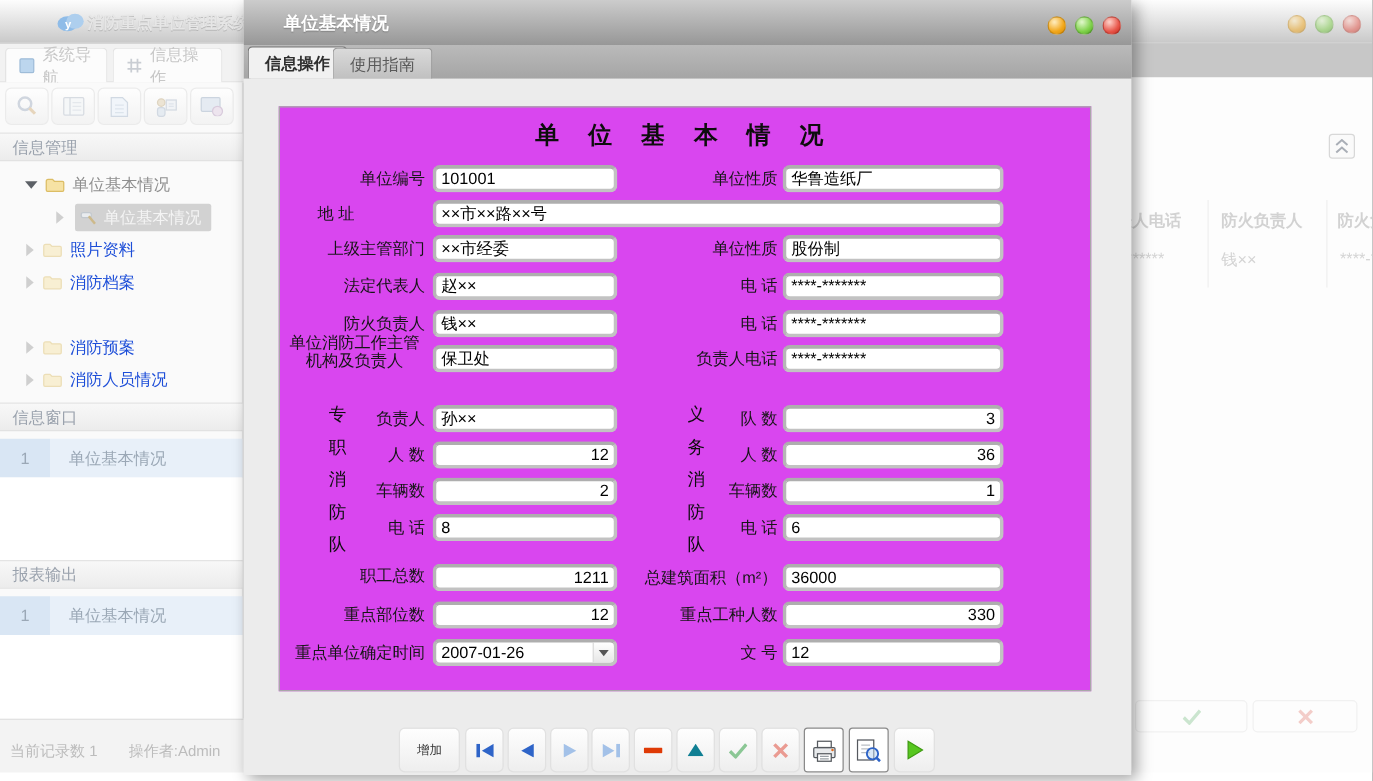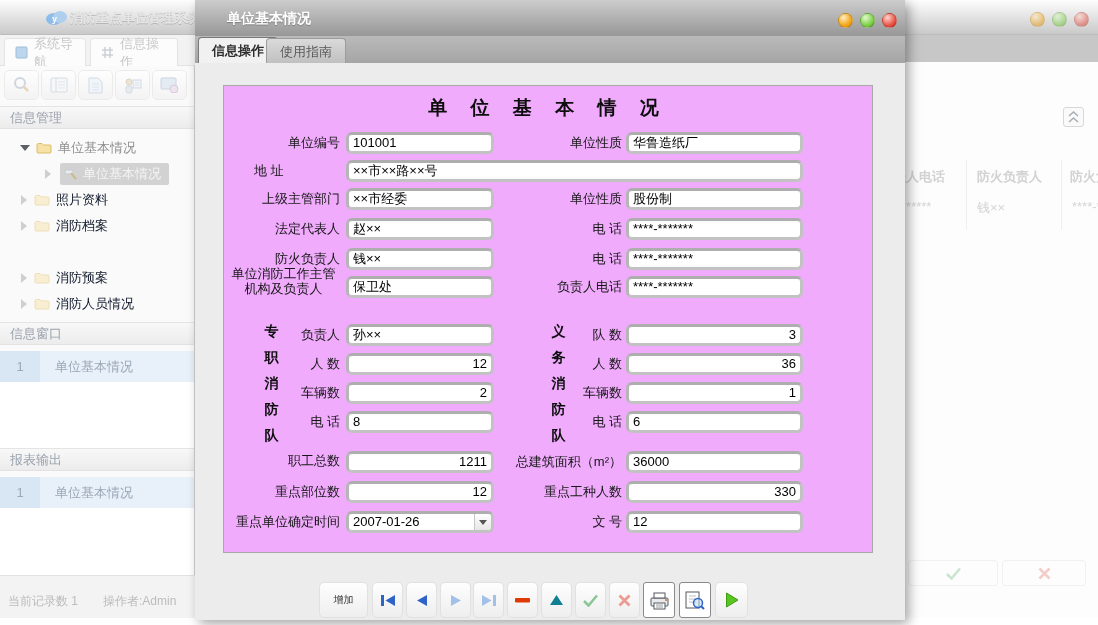--- a/index.html
+++ b/index.html
@@ -35,21 +35,21 @@
     border:1px solid #e7e7e7;border-radius:5px;display:flex;align-items:center;justify-content:center;opacity:.75;}
   .section-hdr{position:absolute;left:0;width:194px;height:23px;background:linear-gradient(#f8f8f8,#ececec);
     border-top:1px solid #e4e4e4;border-bottom:1px solid #e2e2e2;font-size:13px;color:#9aa2ad;
     line-height:22px;padding-left:10px;}
   .tree-item{position:absolute;left:0;width:194px;height:24px;display:flex;align-items:center;font-size:13px;}
   .exp-down{width:0;height:0;border-left:5px solid transparent;border-right:5px solid transparent;
     border-top:6px solid #5c6066;margin:0 6px 0 20px;}
   .exp-right{width:0;height:0;border-top:5px solid transparent;border-bottom:5px solid transparent;
     border-left:6px solid #cfcfcf;margin:0 7px 0 21px;}
   .exp-right.child{margin-left:45px;}
-  .tree-item .lbl{color:#0f172a;margin-left:6px;}
+  .tree-item .lbl{color:#1d4ed8;margin-left:6px;}
   .tree-item.open .lbl{color:#8f8f8f;}
   .tree-item.selected .hl{background:#d2d2d2;border-radius:2px;display:flex;align-items:center;
     padding:2px 8px 2px 4px;margin-left:2px;}
   .tree-item.selected .lbl{color:#f4f4f4;margin-left:4px;}
   .list-row{position:absolute;left:0;width:194px;height:31px;display:flex;font-size:13px;}
   .list-num{width:40px;background:#d9e6f4;color:#9ba8b6;display:flex;align-items:center;justify-content:center;}
   .list-lbl{flex:1;background:#e8f0f9;color:#9ba8b6;display:flex;align-items:center;padding-left:15px;}
   .statusbar{position:absolute;left:0;top:575px;width:195px;height:43px;background:#f3f3f3;
     border-top:1px solid #e2e2e2;font-size:12px;color:#bcbcbc;}
   .statusbar span{position:absolute;top:17px;white-space:nowrap;}
@@ -78,37 +78,37 @@
     background:linear-gradient(#bababa,#a5a5a5);}
   .dlg-tab{position:absolute;height:26px;font-size:13px;display:flex;align-items:center;
     padding:0 13px;border-radius:4px 4px 0 0;}
   .dlg-tab.active{left:3px;top:1px;background:#f1f1f1;border:1px solid #777;border-bottom:none;
     color:#2e2e2e;font-weight:bold;}
   .dlg-tab.inactive{left:71px;top:2px;background:linear-gradient(#dadada,#bfbfbf);
     border:1px solid #9c9c9c;border-bottom:none;color:#5a5a5a;}
   .dlg-content{position:absolute;left:0;top:63px;width:710px;height:557px;background:#ececec;}
 
   .form-panel{position:absolute;left:28px;top:22px;width:650px;height:468px;border:1px solid #a8a8a8;
-    background:#f0abfc;}
+    background:#d946ef;}
   .form-title{position:absolute;left:0;top:9px;width:100%;text-align:center;font-size:19px;
     font-weight:bold;letter-spacing:9px;color:#0d0d0d;white-space:nowrap;}
   .f-label{position:absolute;height:22px;line-height:22px;font-size:13px;color:#161616;
     text-align:right;white-space:nowrap;}
   .lab-l{left:2px;width:114px;}
   .lab-r{left:280px;width:118px;}
   .lab-2line{left:0;width:119px;top:180px;line-height:15px;text-align:center;height:32px;}
   .f-input{position:absolute;height:22px;background:#fff;border:3px solid #c2c2c2;
     border-top-color:#aeaeae;border-left-color:#b6b6b6;border-radius:6px;font-size:13px;
     line-height:16px;padding:0 4px;color:#000;white-space:nowrap;overflow:hidden;}
   .in-l{left:122px;width:148px;}
   .in-r{left:402px;width:177px;}
   .in-wide{left:122px;width:457px;}
   .num{text-align:right;}
-  .vlabel{position:absolute;width:17px;top:232px;font-size:14px;font-weight:bold;color:#0d0d0d;
-    line-height:26px;word-break:break-all;text-align:center;}
+  .vlabel{position:absolute;width:17px;top:232px;font-size:14px;font-weight:normal;color:#0d0d0d;
+    line-height:26px;word-break:break-all;text-align:left;}
   .vl-l{left:39px;} .vl-r{left:326px;}
   .combo-arrow{position:absolute;right:0;top:0;width:17px;height:16px;
     background:linear-gradient(#ffffff,#e6e6e6);border-left:1px solid #c6c6c6;border-radius:0 3px 3px 0;
     display:flex;align-items:center;justify-content:center;}
   .combo-arrow i{width:0;height:0;border-left:4px solid transparent;border-right:4px solid transparent;
     border-top:5px solid #555;}
 
   
   .tbtn{position:absolute;top:582px;height:36px;background:linear-gradient(#fefefe,#eeeeee);
     border:1px solid #e1e1e1;border-radius:5px;display:flex;align-items:center;justify-content:center;

